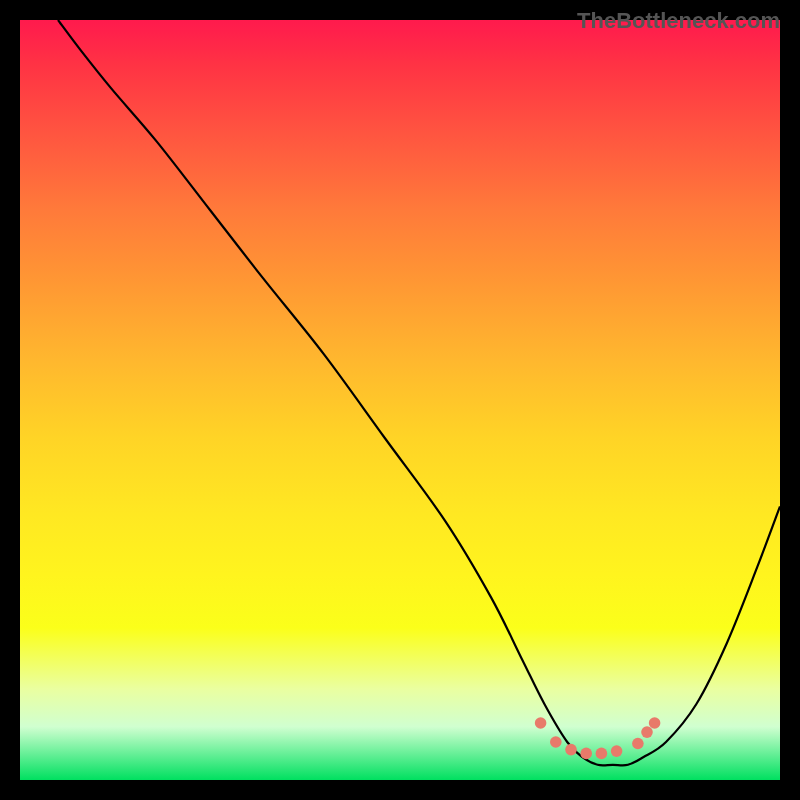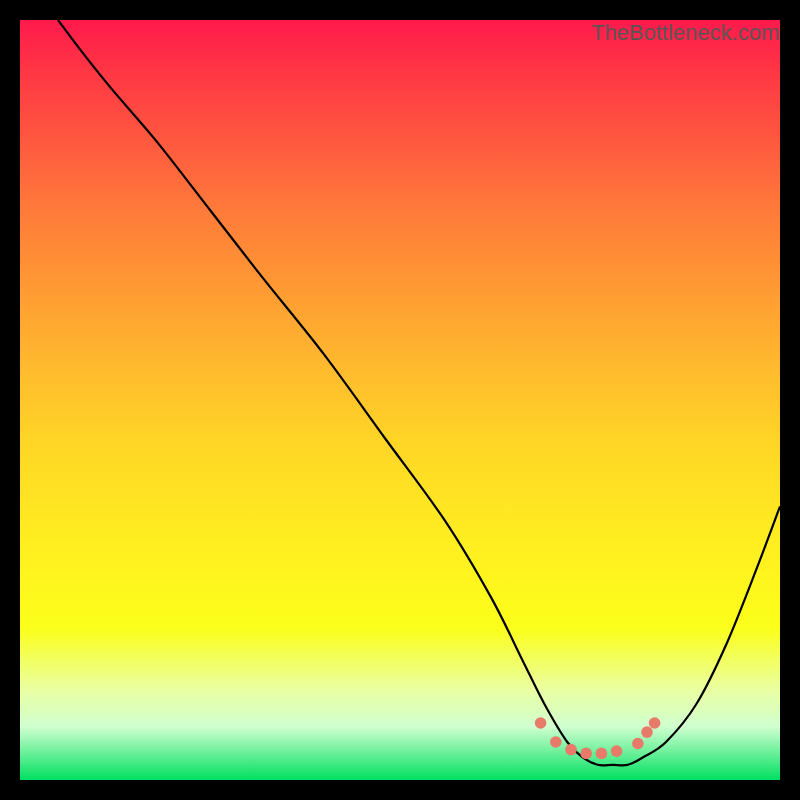--- a/index.html
+++ b/index.html
@@ -6,25 +6,25 @@
     margin: 0;
     padding: 0;
     width: 800px;
     height: 800px;
     background: #000;
     position: relative;
     font-family: Arial, sans-serif;
   }
   .watermark {
     position: absolute;
-    top: 20px;
+    top: 8px;
     right: 20px;
     color: #555;
     font-size: 22px;
-    font-weight: 400;
+    font-weight: 700;
     z-index: 10;
   }
   .plot-area {
     position: absolute;
     left: 20px;
     top: 20px;
     width: 760px;
     height: 760px;
     overflow: hidden;
   }

